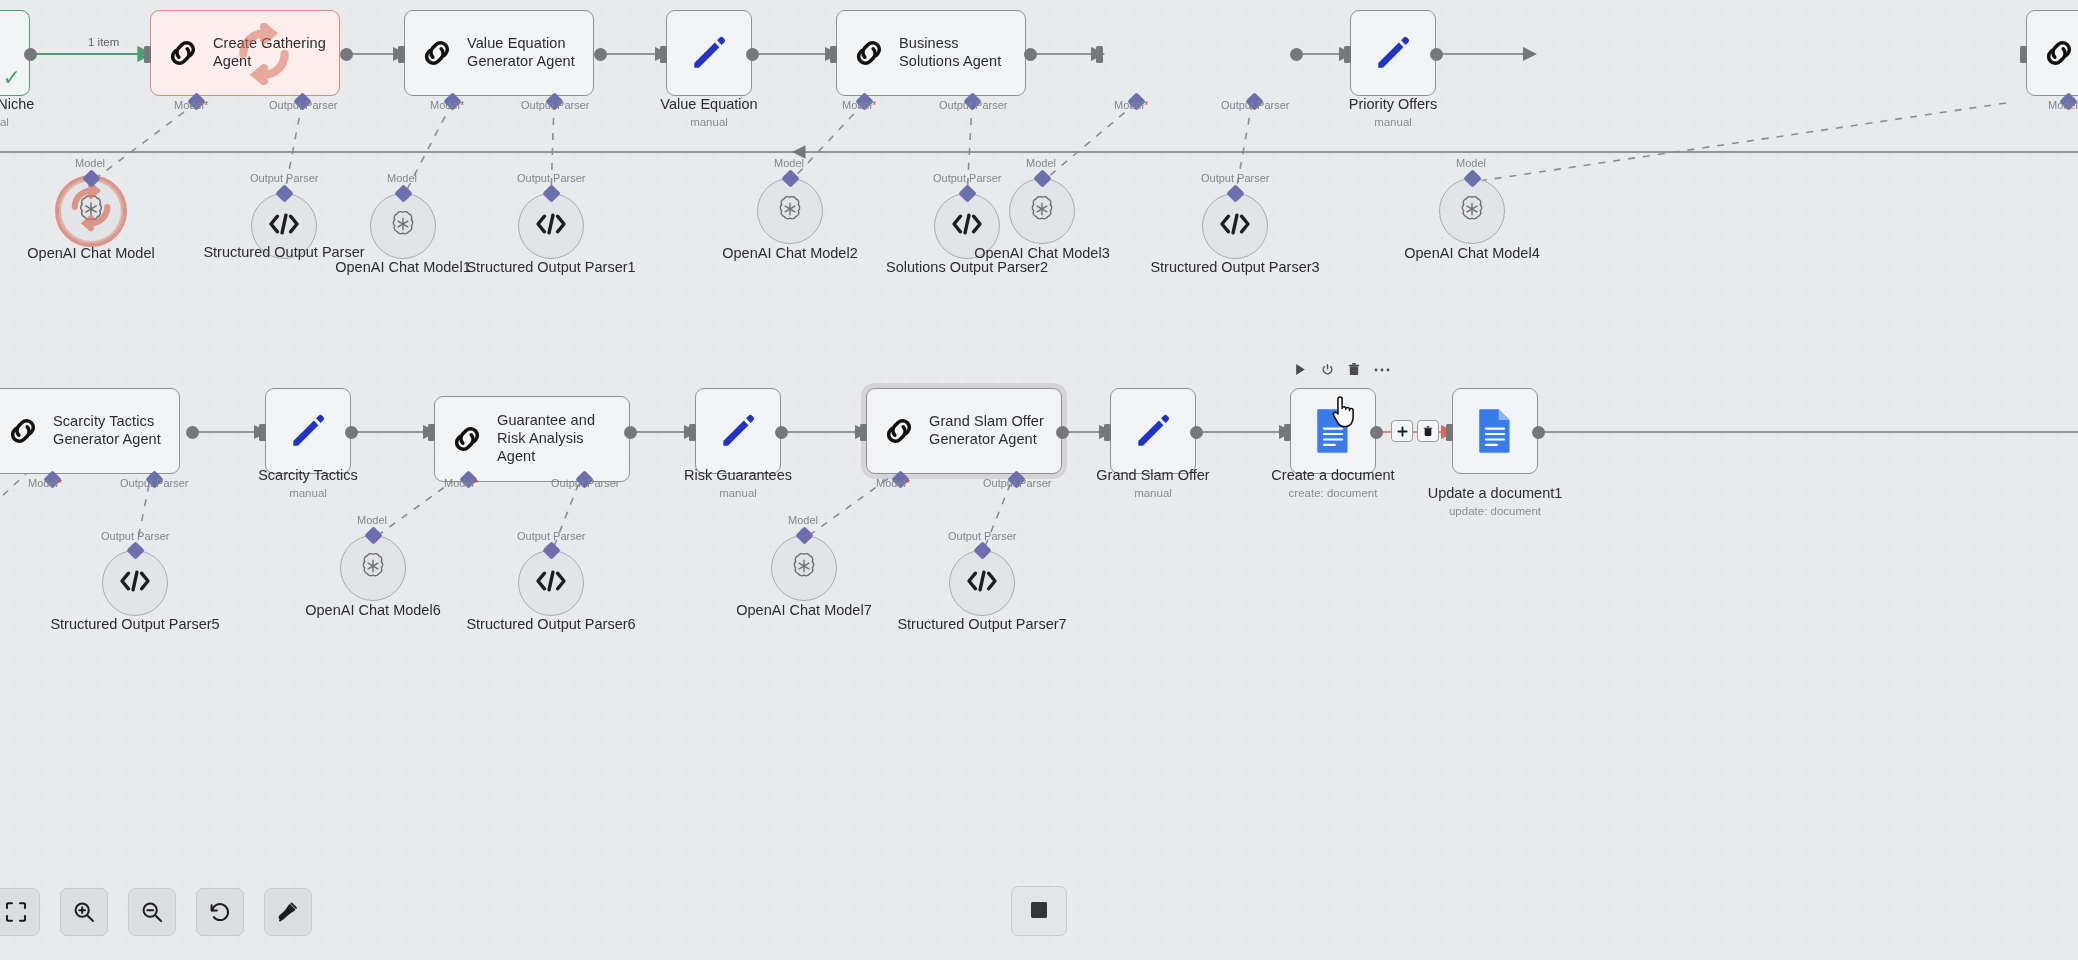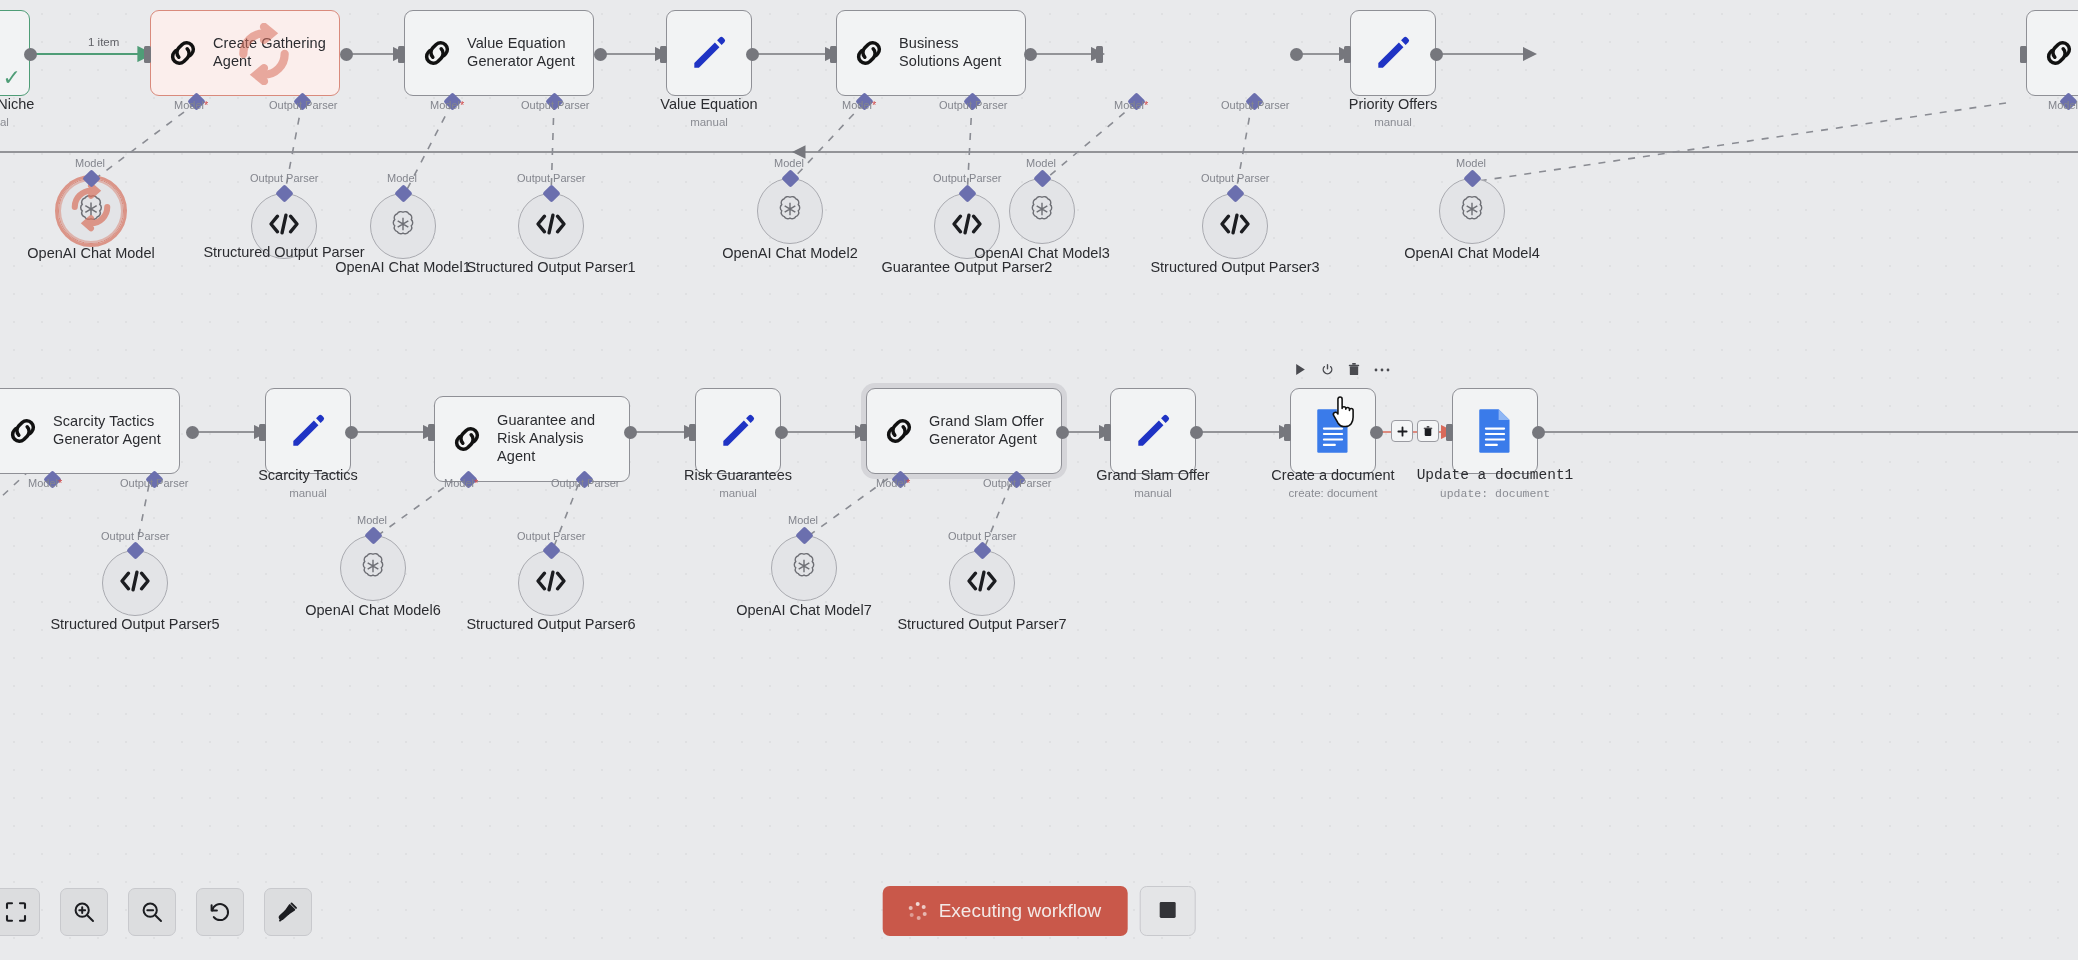--- a/index.html
+++ b/index.html
@@ -384,21 +384,21 @@
 
   <div class="subnode" style="left:934px;top:193px;">
     <span><svg width="34" height="26" viewBox="0 0 26 20" fill="none" stroke="#1c1d21" stroke-width="2.6" stroke-linecap="round" stroke-linejoin="round">
           <path d="M8 4 3 10l5 6"></path>
           <path d="M18 4l5 6-5 6"></path>
           <path d="M14.5 3.2 11.5 16.8"></path>
         </svg></span>
   </div>
   <div class="diamond" style="left:961px;top:187px;"></div>
   <div class="endpoint-label" style="left:933px;top:172px;">Output Parser</div>
-  <div class="subcap" style="left:872px;top:259px;">Guarantee Output Parser2</div>
+  <div class="subcap" style="left:872px;top:259px;">Solutions Output Parser2</div>
 
   <div class="subnode" style="left:1009px;top:178px;">
     <span><svg width="32" height="32" viewBox="0 0 24 24" fill="none" stroke="#6e6f75" stroke-width="1.05">
           <path d="M12 3.2a3 3 0 0 1 4.3 1.1 3 3 0 0 1 1.9 4.4 3 3 0 0 1 0 4.6 3 3 0 0 1-1.9 4.4 3 3 0 0 1-4.3 1.1 3 3 0 0 1-4.3-1.1 3 3 0 0 1-1.9-4.4 3 3 0 0 1 0-4.6A3 3 0 0 1 7.7 4.3 3 3 0 0 1 12 3.2z"></path>
           <path d="M12 7.4v9.2M8 9.6l8 4.8M16 9.6l-8 4.8"></path>
         </svg></span>
   </div>
   <div class="diamond" style="left:1036px;top:172px;"></div>
   <div class="endpoint-label" style="left:1026px;top:157px;">Model</div>
   <div class="subcap" style="left:947px;top:245px;">OpenAI Chat Model3</div>
@@ -582,21 +582,21 @@
     <span class="node-icon">
       <svg width="40" height="46" viewBox="0 0 30 38">
           <path d="M3 1h15l9 9v26a1 1 0 0 1-1 1H3a1 1 0 0 1-1-1V2a1 1 0 0 1 1-1z" fill="#3a7bea"></path>
           <path d="M18 1l9 9h-9z" fill="#8fb6f4"></path>
           <g stroke="#ffffff" stroke-width="1.8" stroke-linecap="round">
             <path d="M7.5 17h15M7.5 21.5h15M7.5 26h15M7.5 30.5h9"></path>
           </g>
         </svg>
     </span>
   </div>
-  <div class="caption" style="left:1380px;top:467px;font-family:Liberation Mono, monospace;">
+  <div class="caption" style="left:1380px;top:485px;">
     <div class="cap-name">Update a document1</div>
     <div class="cap-sub">update: document</div>
   </div>
   <div class="port-dot" style="left:1532px;top:426px;"></div>
   <div class="port-in red" style="left:1446px;top:424px;"></div>
 
   <div class="subcap" style="left:-95px;top:600px;text-align:left;">el5</div>
 
   <div class="subnode" style="left:102px;top:550px;">
     <span><svg width="34" height="26" viewBox="0 0 26 20" fill="none" stroke="#1c1d21" stroke-width="2.6" stroke-linecap="round" stroke-linejoin="round">
@@ -690,31 +690,20 @@
       <svg width="24" height="24" viewBox="0 0 24 24" fill="none" stroke="#1c1d21" stroke-width="1.9" stroke-linecap="round" stroke-linejoin="round">
           <path d="M15.5 3.4 20 7.9"></path>
           <path d="M13.8 5.1 18.3 9.6l-6 4.2-2.7-2.7z" fill="#1c1d21"></path>
           <path d="M9.6 11.1 5 15.7c-1.1 1.1-1.1 2.9 0 4l1.4-1.4M6.4 18.3 4 20.7"></path>
           <path d="M9.6 11.1 12.3 13.8 7 18.6a1.9 1.9 0 0 1-2.7-2.7z" fill="#1c1d21"></path>
         </svg>
     </button>
   </div>
 
   <div class="run-bar">
-    <button class="exec-btn">
-      <span class="spinner">
-        <i style="left:7px;top:0;opacity:.95;"></i>
-        <i style="left:13px;top:3px;opacity:.85;"></i>
-        <i style="left:14px;top:10px;opacity:.7;"></i>
-        <i style="left:8px;top:14px;opacity:.6;"></i>
-        <i style="left:1px;top:11px;opacity:.5;"></i>
-        <i style="left:0px;top:4px;opacity:.75;"></i>
-      </span>
-      <span>Executing workflow</span>
-    </button>
     <button class="stop-btn">
       <span>
         <svg width="20" height="20" viewBox="0 0 20 20">
             <rect x="2" y="2" width="16" height="16" rx="1.4" fill="#333438"></rect>
           </svg>
       </span>
     </button>
   </div>
 
 </div>

